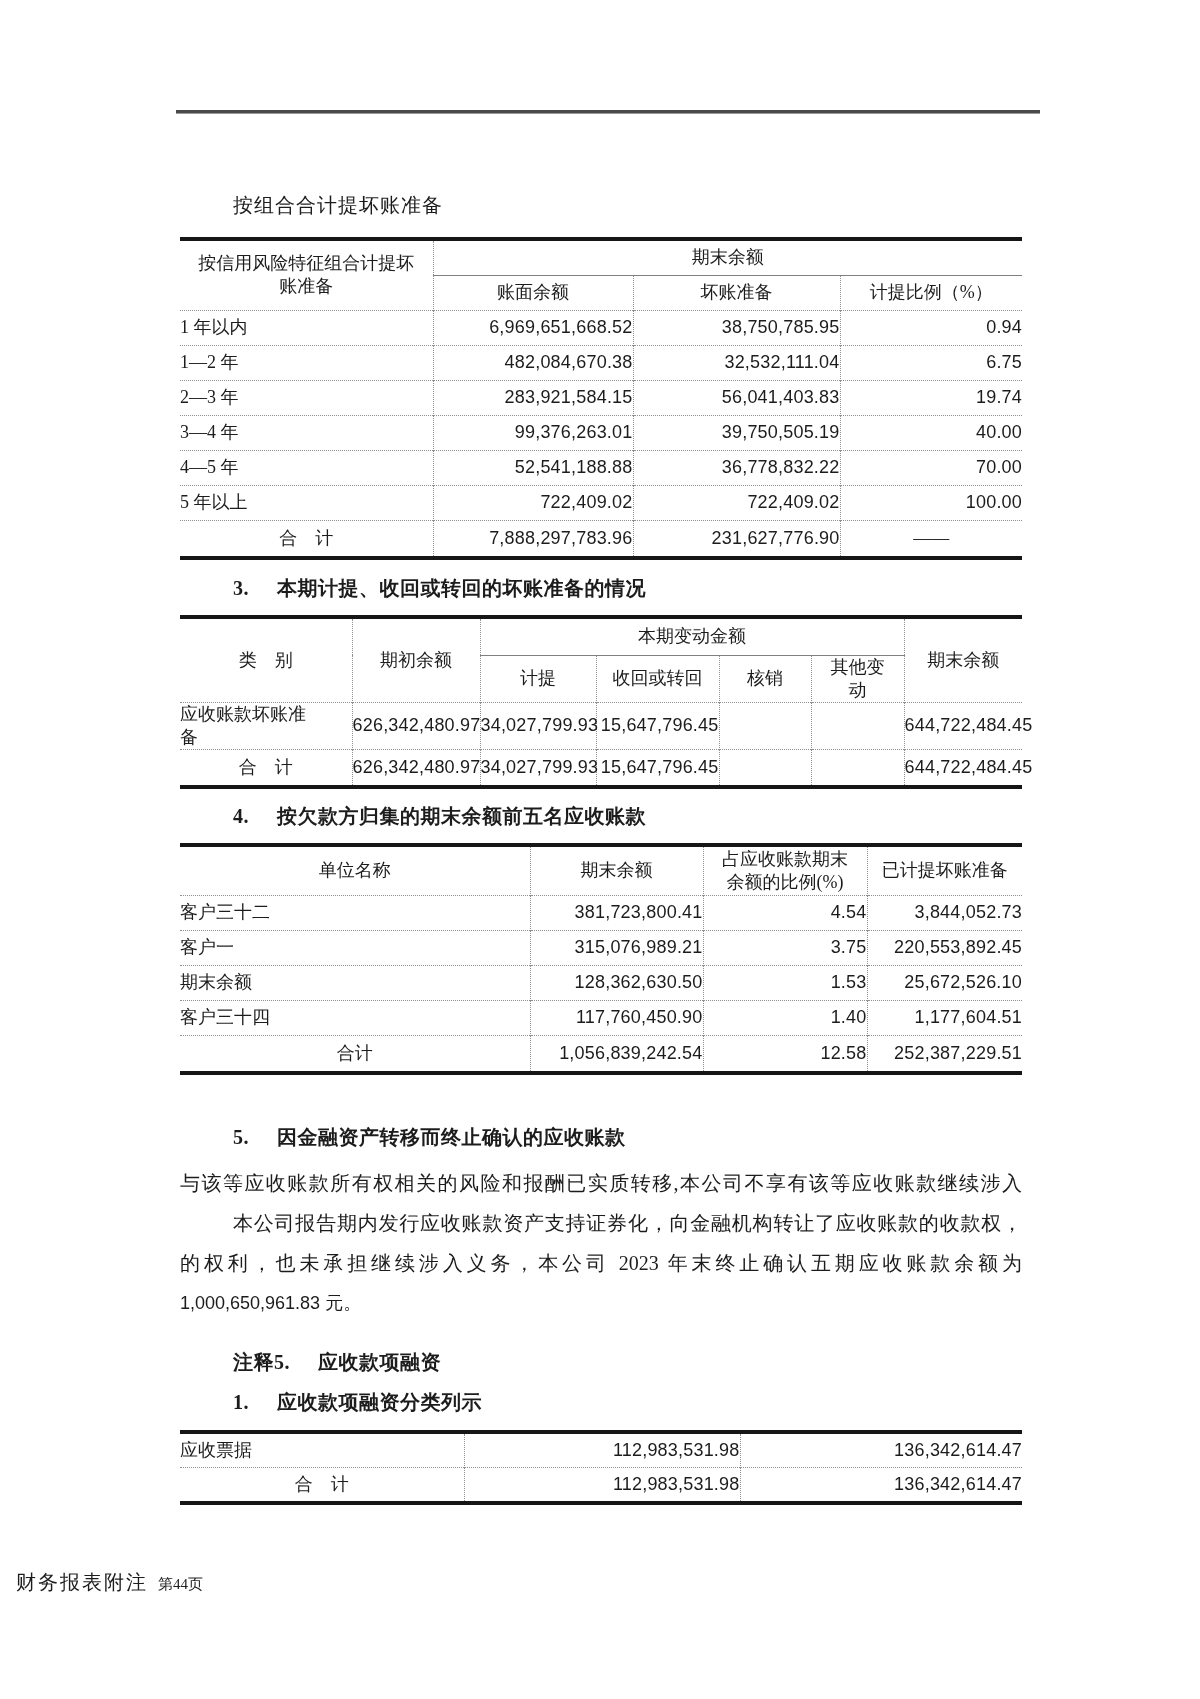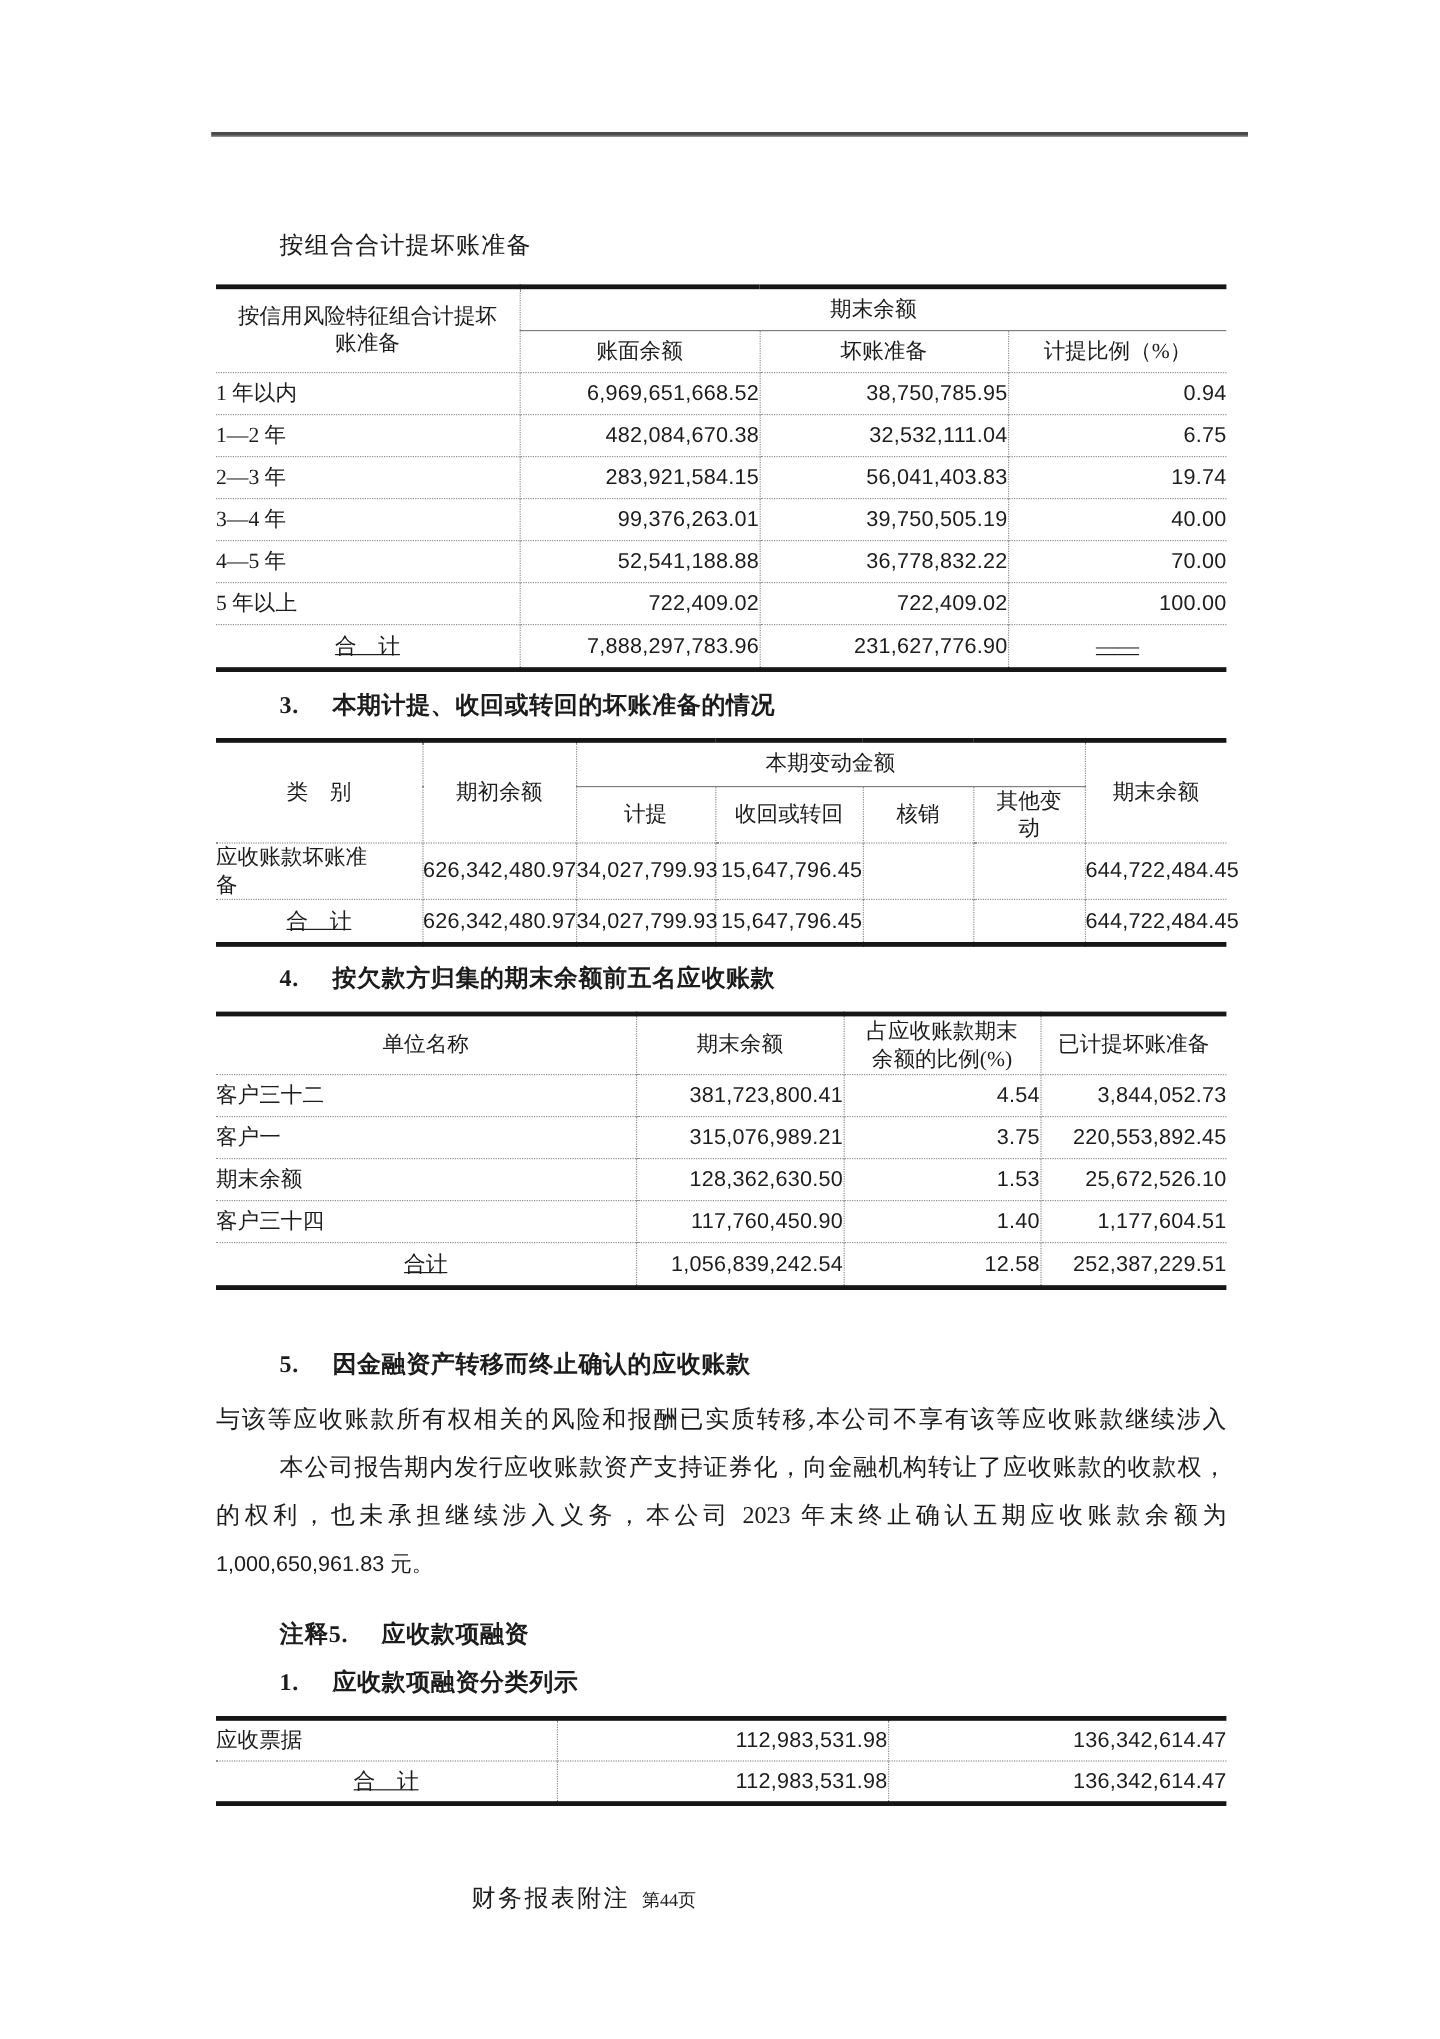--- a/index.html
+++ b/index.html
@@ -12,31 +12,31 @@
   .sec-no{margin-right:28px;}
   .tbl{position:absolute;left:180px;border-collapse:collapse;table-layout:fixed;width:842px;
        border-top:4px solid #161616;border-bottom:4px solid #161616;}
   .tbl th{font-weight:normal;text-align:center;font-size:18px;padding:0;vertical-align:middle;line-height:23px;}
   .tbl td{font-size:18px;padding:0;vertical-align:middle;line-height:23px;}
   .vl{border-left:1px dotted #8f8f8f;}
   .ht td{border-top:1px dotted #8f8f8f;}
   .hsolid{border-bottom:1px solid #7f7f7f;}
   .wrap{white-space:pre-line;}
   .left{text-align:left;}
-  .ctr{text-align:center;text-decoration:underline;}
+  .ctr{text-align:center;}
   .num{font-family:"Liberation Sans",sans-serif;font-size:17px;text-align:right;letter-spacing:.2px;}
   .num16{font-size:16px;}
   .pl8{padding-left:8px;} .pl12{padding-left:12px;margin-left:17px;}
   .pr6{padding-right:6px;} .pr8{padding-right:8px;} .pr10{padding-right:10px;}
   .pr12{padding-right:12px;} .pr14{padding-right:14px;text-align:right;} .pr16{padding-right:16px;} .pr26{padding-right:26px;}
   .para{position:absolute;left:180px;top:1163px;width:842px;font-size:20px;color:#1c1c1c;}
   .pline{height:40px;line-height:40px;text-align:justify;text-align-last:justify;}
   .pline.indent{text-indent:53px;}
   .pline.last{text-align:left;text-align-last:left;font-family:"Liberation Sans",sans-serif;font-size:18px;}
-  .footer{position:absolute;left:0;top:1568px;width:973px;text-align:center;line-height:28px;}
+  .footer{position:absolute;left:16px;top:1568px;width:973px;text-align:left;line-height:28px;}
   .footer .f-label{font-size:20px;letter-spacing:2px;}
   .footer .f-page{font-size:15px;margin-left:10px;}
 </style>
 </head>
 <body>
 
 <div class="page">
 
   <div class="top-rule"></div>
 

